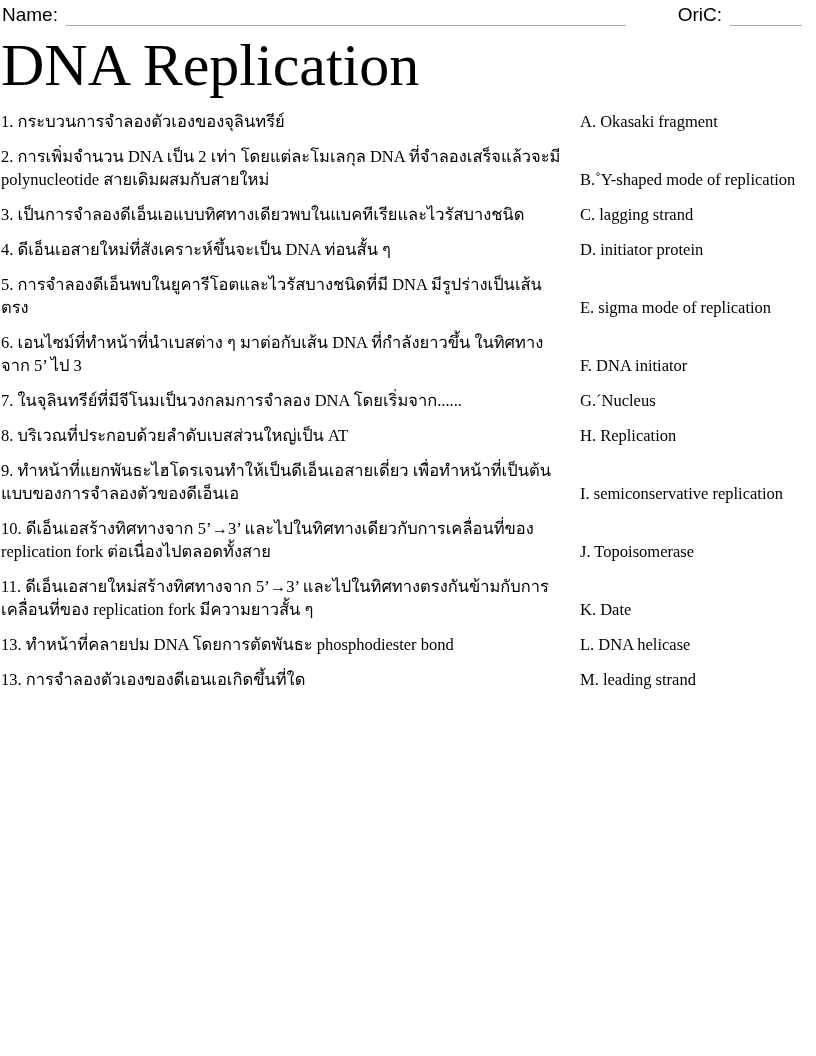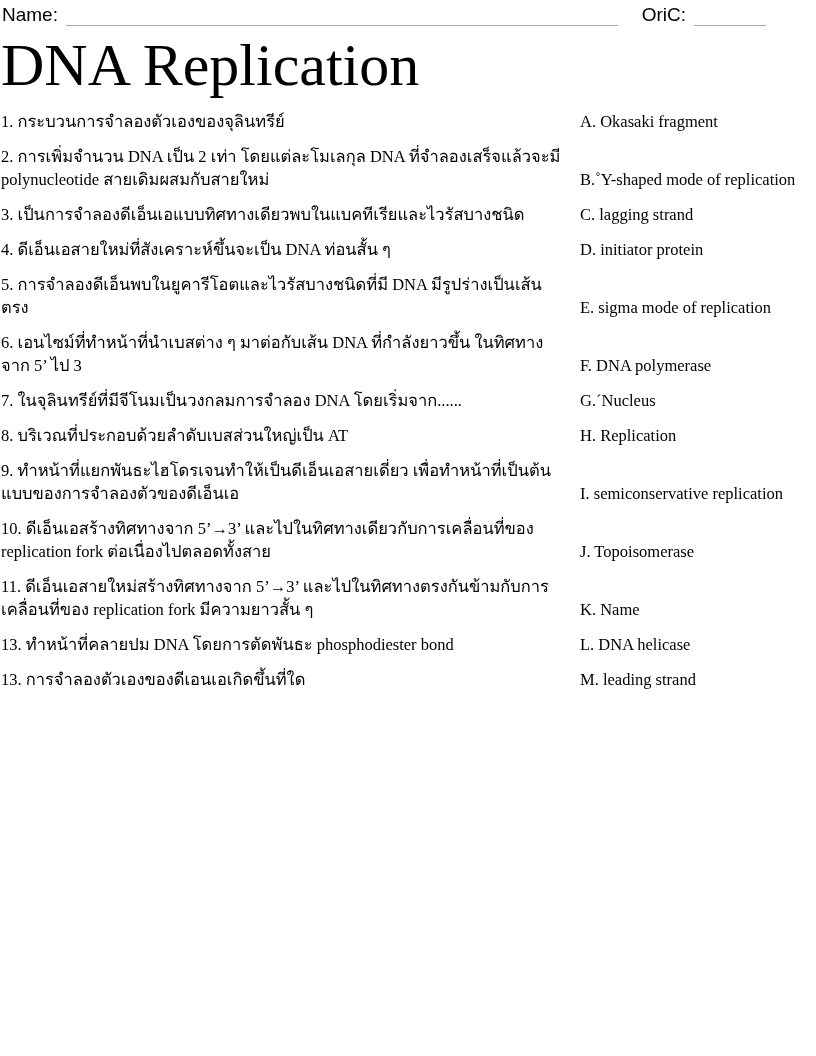--- a/index.html
+++ b/index.html
@@ -16,21 +16,21 @@
     width: 816px;
     height: 1056px;
     box-sizing: border-box;
     padding: 0 0 0 1px;
     overflow: hidden;
   }
   
   .header {
     display: flex;
     align-items: flex-end;
-    padding: 2px 50px 0 1px;
+    padding: 2px 14px 0 1px;
     height: 24px;
     font-family: "Liberation Sans", sans-serif;
     font-size: 19px;
   }
   .hdr-label {
     white-space: nowrap;
     line-height: 22px;
   }
   .blank-line {
     border-bottom: 1px solid #a8a8a8;
@@ -114,21 +114,21 @@
       <div class="a">D. initiator protein</div>
     </div>
 
     <div class="row">
       <div class="q">5. การจำลองดีเอ็นพบในยูคารีโอตและไวรัสบางชนิดที่มี DNA มีรูปร่างเป็นเส้นตรง</div>
       <div class="a">E. sigma mode of replication</div>
     </div>
 
     <div class="row">
       <div class="q">6. เอนไซม์ที่ทำหน้าที่นำเบสต่าง ๆ มาต่อกับเส้น DNA ที่กำลังยาวขึ้น ในทิศทางจาก 5’ ไป 3</div>
-      <div class="a">F. DNA polymerase</div>
+      <div class="a">F. DNA initiator</div>
     </div>
 
     <div class="row">
       <div class="q">7. ในจุลินทรีย์ที่มีจีโนมเป็นวงกลมการจำลอง DNA โดยเริ่มจาก......</div>
       <div class="a">G.´Nucleus</div>
     </div>
 
     <div class="row">
       <div class="q">8. บริเวณที่ประกอบด้วยลำดับเบสส่วนใหญ่เป็น AT</div>
       <div class="a">H. Replication</div>
@@ -139,21 +139,21 @@
       <div class="a">I. semiconservative replication</div>
     </div>
 
     <div class="row">
       <div class="q">10. ดีเอ็นเอสร้างทิศทางจาก 5’→3’ และไปในทิศทางเดียวกับการเคลื่อนที่ของ replication fork ต่อเนื่องไปตลอดทั้งสาย</div>
       <div class="a">J. Topoisomerase</div>
     </div>
 
     <div class="row">
       <div class="q">11. ดีเอ็นเอสายใหม่สร้างทิศทางจาก 5’→3’ และไปในทิศทางตรงกันข้ามกับการเคลื่อนที่ของ replication fork มีความยาวสั้น ๆ</div>
-      <div class="a">K. Name</div>
+      <div class="a">K. Date</div>
     </div>
 
     <div class="row">
       <div class="q">13. ทำหน้าที่คลายปม DNA โดยการตัดพันธะ phosphodiester bond</div>
       <div class="a">L. DNA helicase</div>
     </div>
 
     <div class="row">
       <div class="q">13. การจำลองตัวเองของดีเอนเอเกิดขึ้นที่ใด</div>
       <div class="a">M. leading strand</div>

